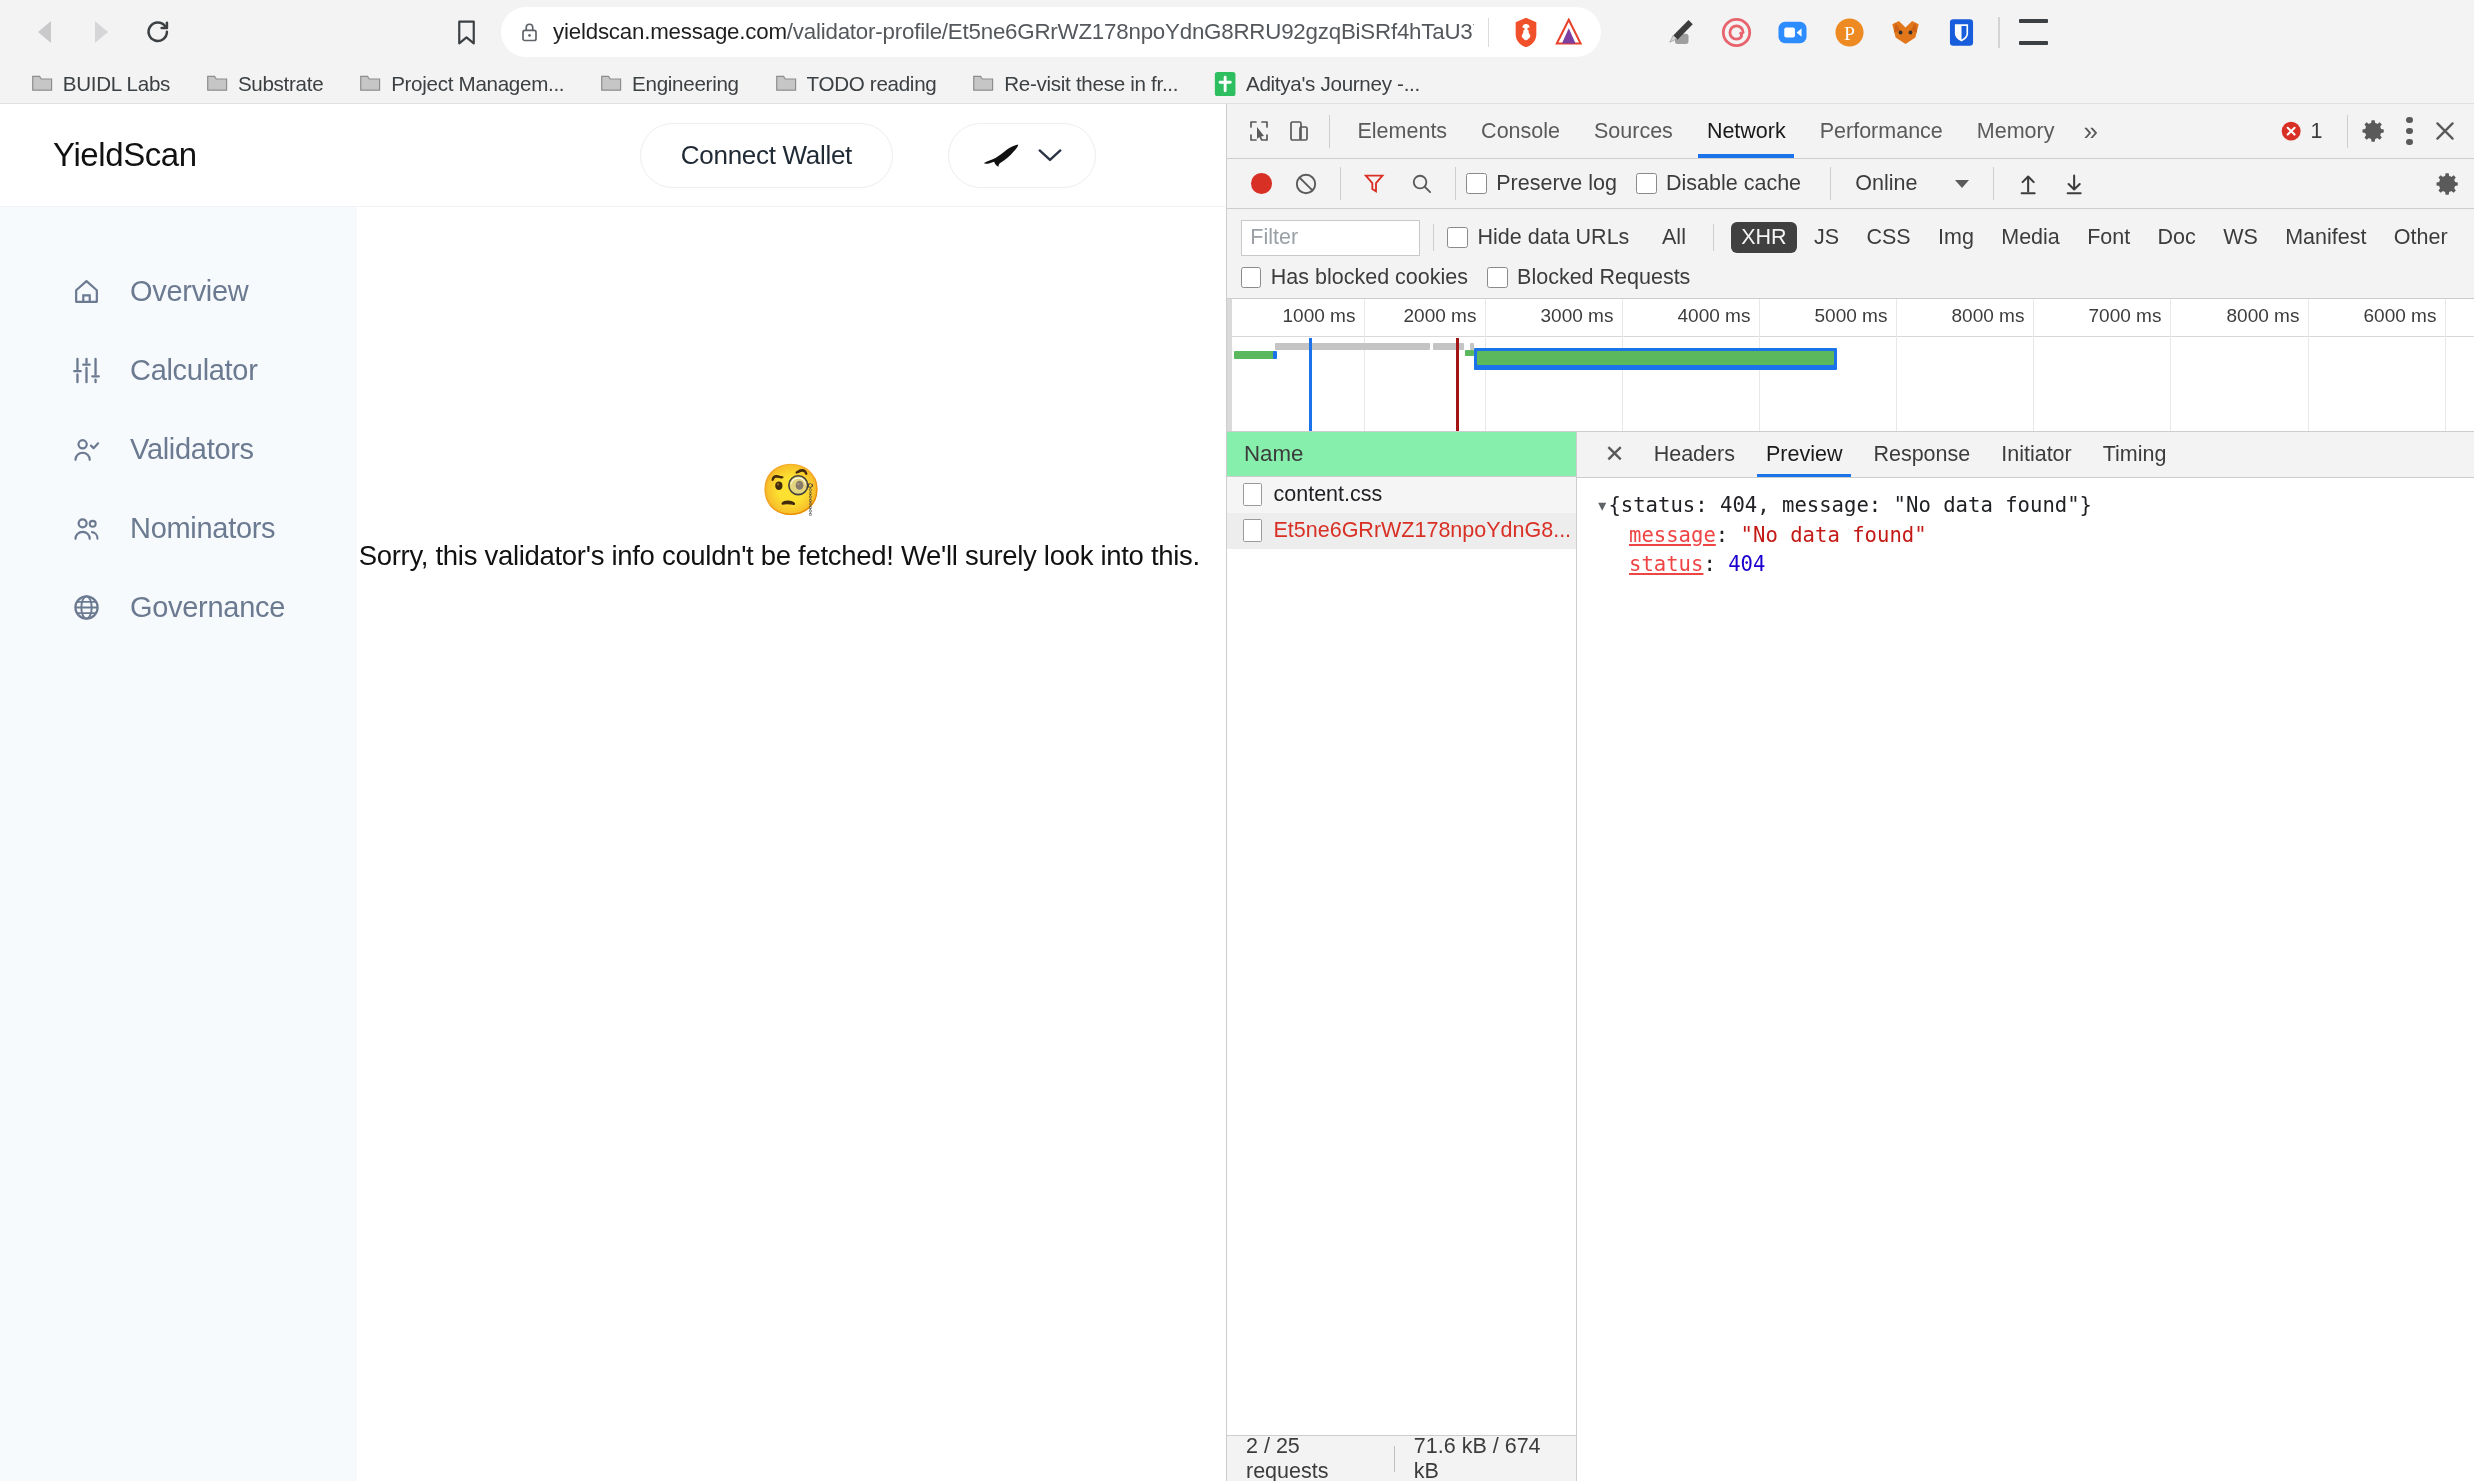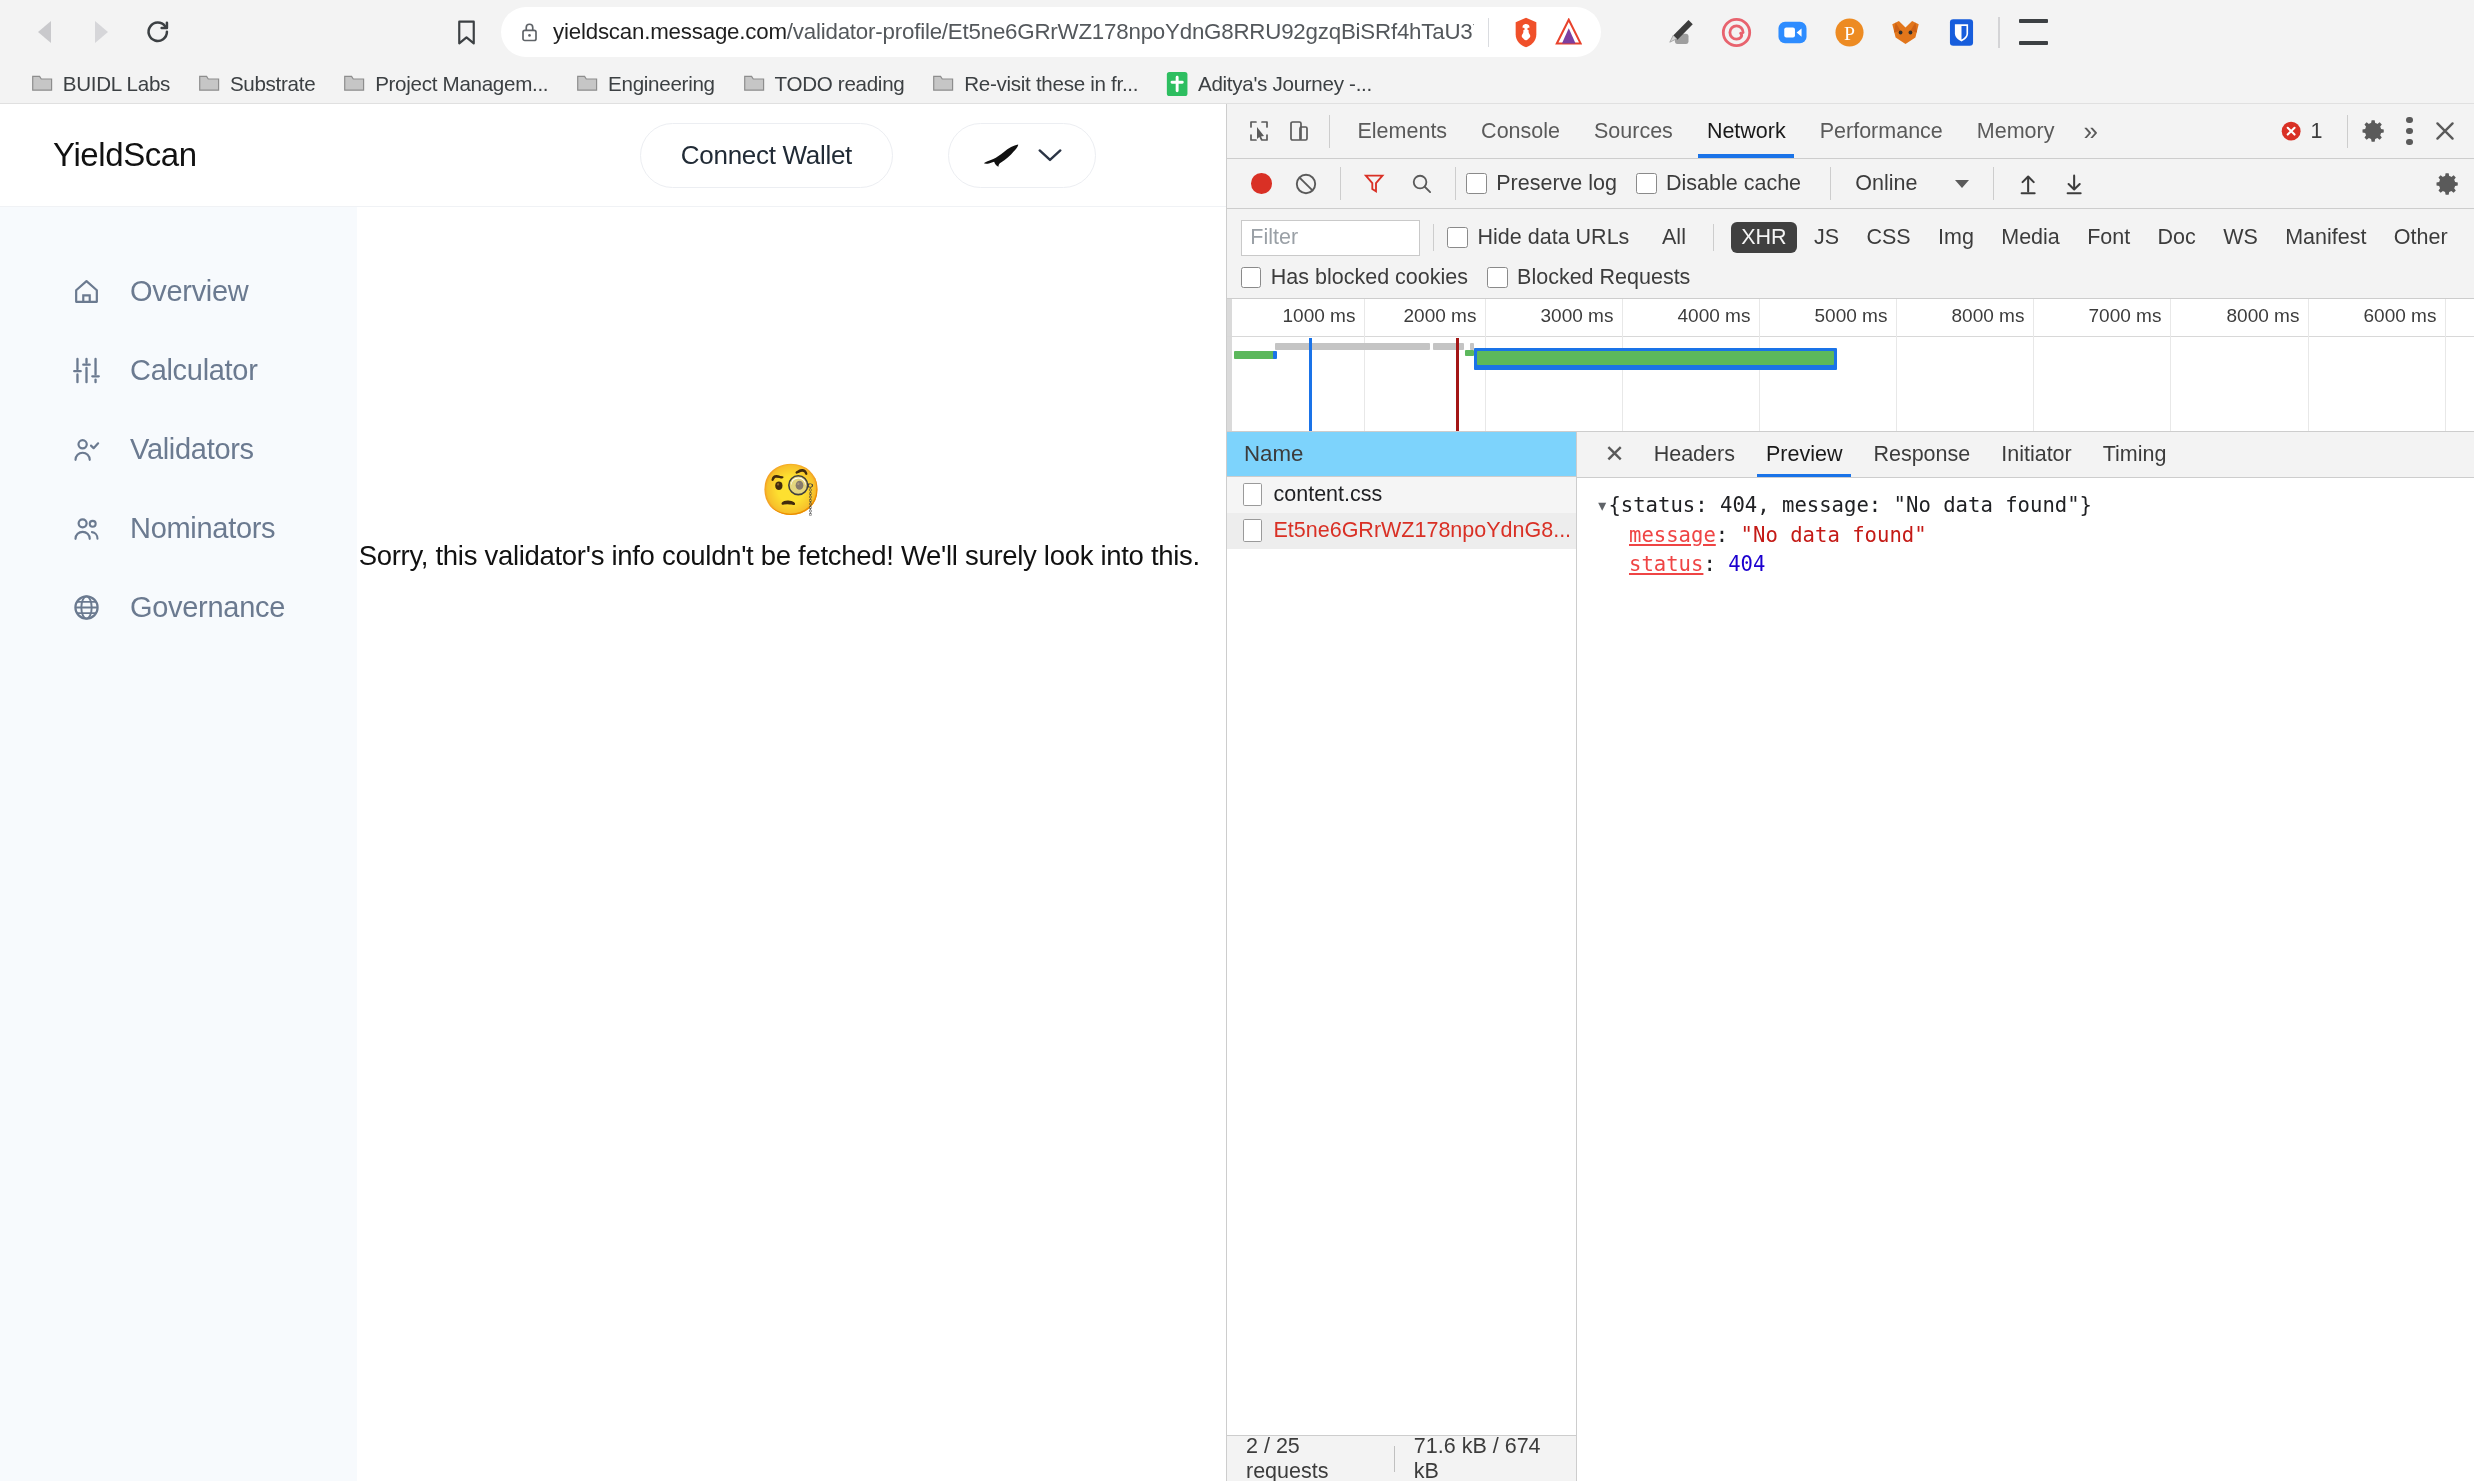--- a/index.html
+++ b/index.html
@@ -42,21 +42,21 @@
   .brave-lion { width: 26px; height: 31px; }
   .brave-tri { width: 27.5px; height: 29px; }
   .ext-icons { display: flex; align-items: center; gap: 22.3px; margin-left: 62px; }
   .ext-ico { width: 34px; height: 34px; display:flex; align-items:center; justify-content:center;}
   .chrome-sep { width: 1.7px; height: 31px; background: #d4d4d6; margin: 0 19px; }
   .hamburger { width: 29px; height: 26px; display: flex; flex-direction: column; justify-content: space-between; margin-right: 6.9px;}
   .hamburger i { display: block; height: 4.3px; background: #3c4043; border-radius: 0.9px; }
 
   
   .bookmarks {
-    height: 40px; display: flex; align-items: center; padding: 0 19px; gap: 4px;
+    height: 40px; display: flex; align-items: center; padding: 0 19px; gap: 12px;
     border-bottom: 0.9px solid #e0e0e0;
   }
   .bm { display: flex; align-items: center; gap: 9.5px; padding: 0 12px; height: 33px; border-radius: 5.2px; }
   .bm-label { font-size: 20.6px; color: #3c4043; white-space: nowrap; letter-spacing: -0.3px;}
   .folder-ico { width: 22.3px; height: 20.6px; flex: 0 0 auto; }
   .evernote-ico { width: 22.3px; height: 26px; flex:0 0 auto; }
 
   
   .split { flex: 1 1 auto; display: flex; min-height: 0; }
 
@@ -163,21 +163,21 @@
   }
   .ov-tick { position: absolute; top: 0; height: 133px; width: 0.9px; background: #e8e8e8; }
   .ov-tick-lbl { position: absolute; top: 6.9px; font-size: 19px; color: #3c3c3c; transform: translateX(-100%); padding-right: 8.6px; white-space: nowrap;}
   .ov-ruler-line { position: absolute; left: 0; right: 0; top: 37px; height: 0.9px; background: #d8d8d8; }
   .ov-leftbar { position:absolute; left:0; top:0; width:5.2px; height:133px; background:#dadada; }
   .ov-bar { position: absolute; border-radius: 0.9px; }
   .ov-vline { position: absolute; top: 39px; bottom: 0; width: 2.6px; }
 
   .dt-main { flex: 1 1 auto; display: flex; min-height: 0; }
   .req-panel { width: 350px; flex: 0 0 350px; display: flex; flex-direction: column; border-right: 0.9px solid #cdcdcd; background:#fff;}
-  .req-head { height: 45px; flex: 0 0 45px; background: #7dd3fc; border-bottom: 0.9px solid #cdcdcd; display: flex; align-items: center; padding-left: 17px; }
+  .req-head { height: 45px; flex: 0 0 45px; background: #86efac; border-bottom: 0.9px solid #cdcdcd; display: flex; align-items: center; padding-left: 17px; }
   .req-head-lbl { font-size: 22.3px; color: #3c3c3c; }
   .req-list { flex: 1 1 auto; overflow: hidden; }
   .req-row { height: 36px; display: flex; align-items: center; padding-left: 15.5px; gap: 12px; cursor: pointer;}
   .req-row.alt { background: #f5f5f5; }
   .req-row.sel { background: #ededed; }
   .req-cb { width: 19px; height: 22.3px; border: 1.7px solid #9a9a9a; border-radius: 1.7px; background: #fff; flex:0 0 auto;}
   .req-name { font-size: 21.5px; color: #202124; white-space: nowrap; overflow: hidden; text-overflow: ellipsis;}
   .req-name.err { color: #d93025; }
   .req-status { height: 46px; flex: 0 0 46px; background: #f3f3f3; border-top: 0.9px solid #cdcdcd; display: flex; align-items: center; padding: 0 19px; }
   .st-txt { font-size: 21.5px; color: #3c3c3c; }

